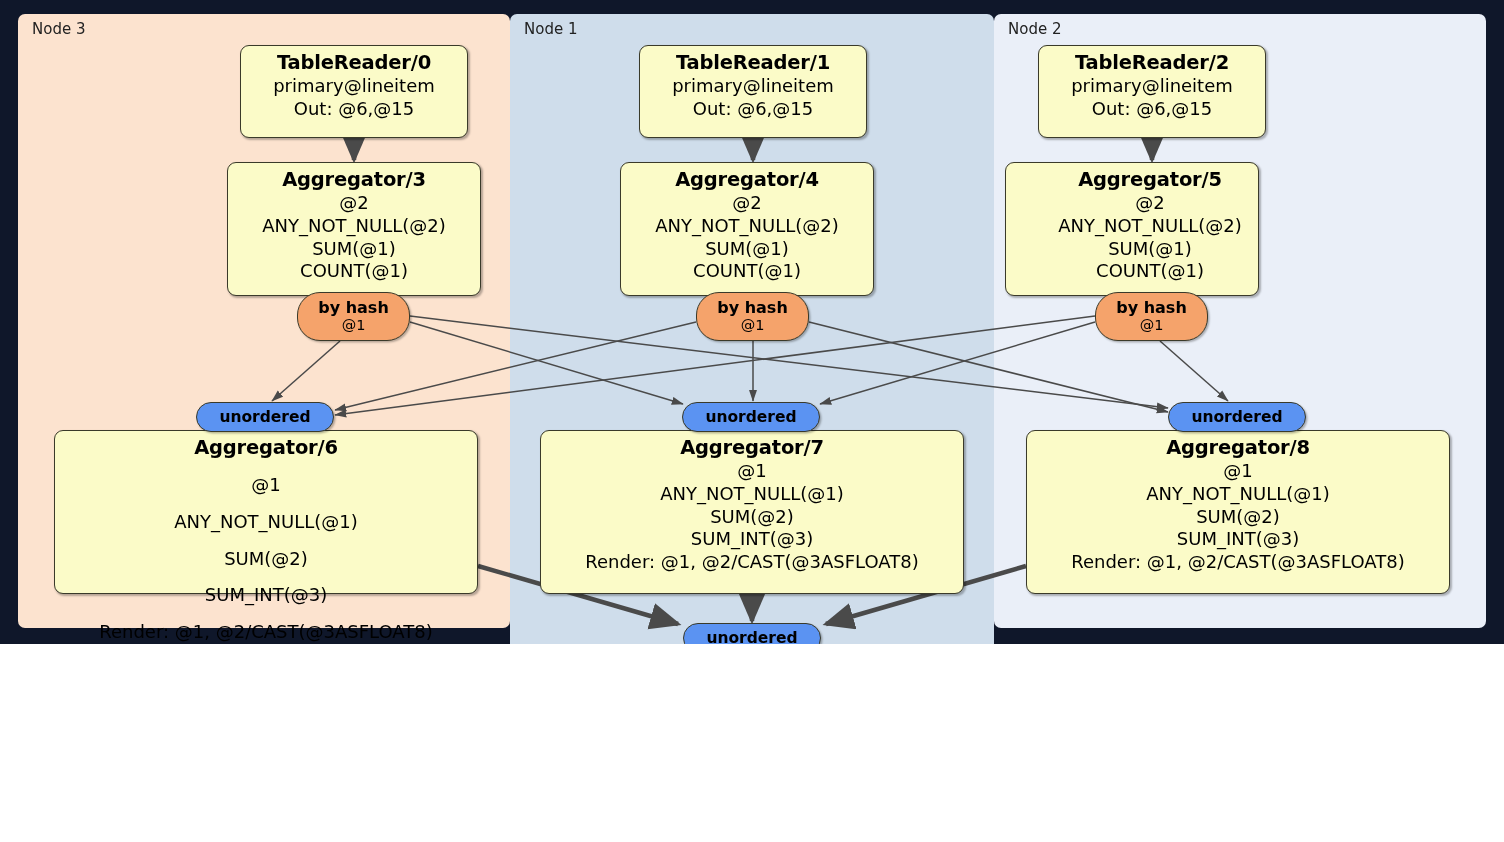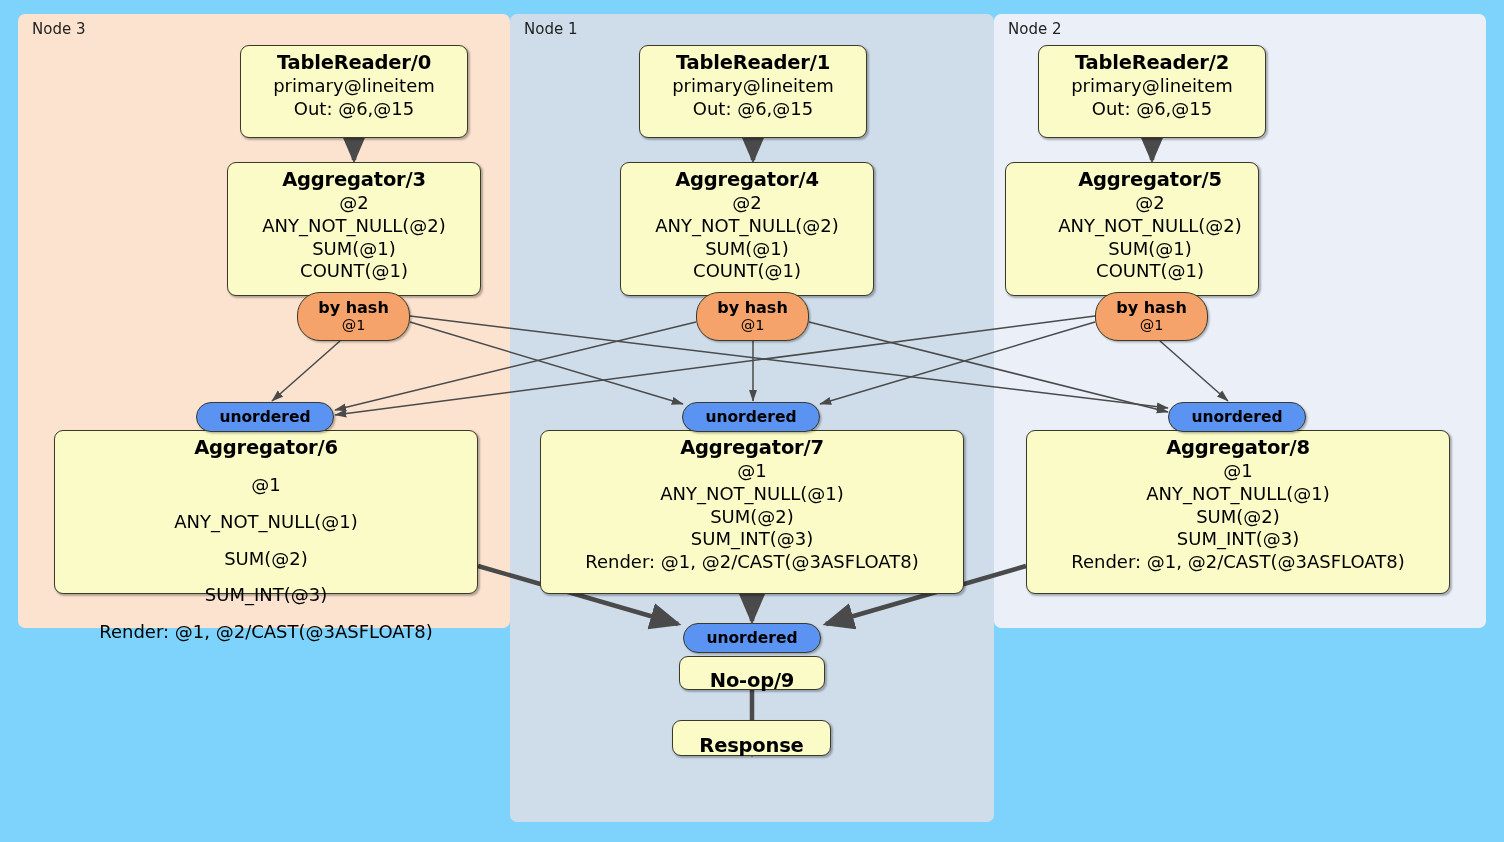--- a/index.html
+++ b/index.html
@@ -4,22 +4,22 @@
 <title>Distributed Query Plan</title>
 <style>
   html, body {
     margin: 0;
     padding: 0;
     background: #ffffff;
   }
   #canvas {
     position: relative;
     width: 1504px;
-    height: 842px;
-    background: #7dd3fc;
+    height: 644px;
+    background: #0f172a;
     font-family: "DejaVu Sans", "Liberation Sans", sans-serif;
     overflow: hidden;
   }
   
   .region {
     position: absolute;
     border-radius: 7px;
     box-sizing: border-box;
   }
   .region-label {

